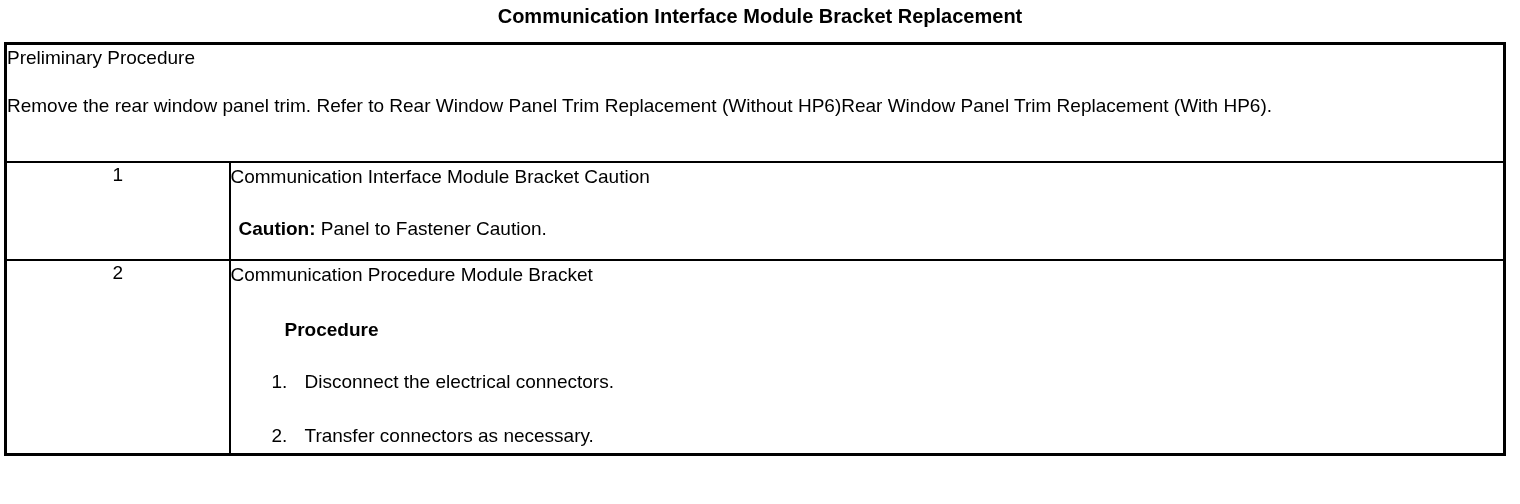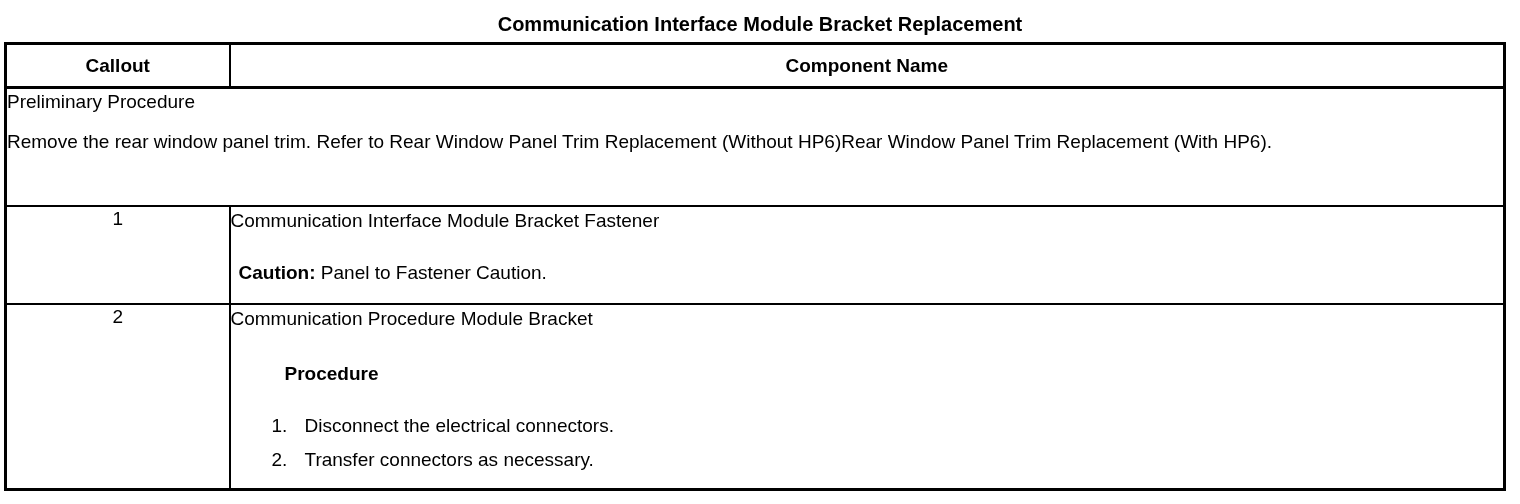--- a/index.html
+++ b/index.html
@@ -19,21 +19,21 @@
     position: relative;
     width: 1520px;
     height: 504px;
     box-sizing: border-box;
   }
   .doc-title {
     text-align: center;
     font-size: 20px;
     font-weight: bold;
     line-height: 28px;
-    padding-top: 10px;
+    padding-top: 2px;
     letter-spacing: 0px;
   }
   .table-wrap {
     position: absolute;
     left: 4px;
     top: 42px;
     width: 1502px;
     height: 455px;
     box-sizing: border-box;
     overflow: hidden;
@@ -73,21 +73,21 @@
   }
   .prelim-title {
     font-size: 19px;
     font-weight: normal;
     line-height: 26px;
     margin: 0 0 0 0;
   }
   .prelim-body {
     font-size: 19px;
     line-height: 30px;
-    margin: 12px 0 0 0;
+    margin: 20px 0 0 0;
   }
 
   
   td.callout-cell {
     text-align: center;
     vertical-align: middle;
     font-size: 19px;
     line-height: 24px;
   }
   td.comp-cell {
@@ -113,55 +113,51 @@
     font-weight: bold;
     line-height: 26px;
   }
   ol.steps {
     margin: 22px 0 0 0;
     padding-left: 62px;
     font-size: 19px;
     line-height: 34px;
     list-style-position: outside;
   }
-  ol.steps li { padding-left: 12px; }
+  ol.steps li { padding-left: 12px; margin-top: 20px; }
 
   tr.row-1 td { height: 98px; }
   tr.row-2 td { height: 186px; }
 </style>
 </head>
 <body>
 
 <div class="page">
 
   <div class="doc-title">Communication Interface Module Bracket Replacement</div>
 
   <div class="table-wrap">
     <table class="proc">
       <colgroup>
         <col class="col-callout">
         <col>
       </colgroup>
       <tbody>
-        <tr class="header-row">
-          <th class="col-callout">Callout</th>
-          <th>Component Name</th>
-        </tr>
 
         <tr>
           <td class="prelim" colspan="2">
             <p class="prelim-title">Preliminary Procedure</p>
             <p class="prelim-body">Remove the rear window panel trim. Refer to Rear Window Panel Trim Replacement (Without HP6)Rear Window Panel Trim Replacement (With HP6).</p>
           </td>
         </tr>
 
         <tr class="row-1">
           <td class="callout-cell col-callout">1</td>
           <td class="comp-cell">
-            <p class="comp-name">Communication Interface Module Bracket Fastener</p>
+            <p class="comp-name">Communication Interface Module Bracket Caution</p>
             <p class="caution-line">
               <span class="caution-label">Caution:</span><span> Panel to Fastener Caution.</span>
             </p>
           </td>
         </tr>
 
         <tr class="row-2">
           <td class="callout-cell col-callout">2</td>
           <td class="comp-cell">
             <p class="comp-name">Communication Procedure Module Bracket</p>

